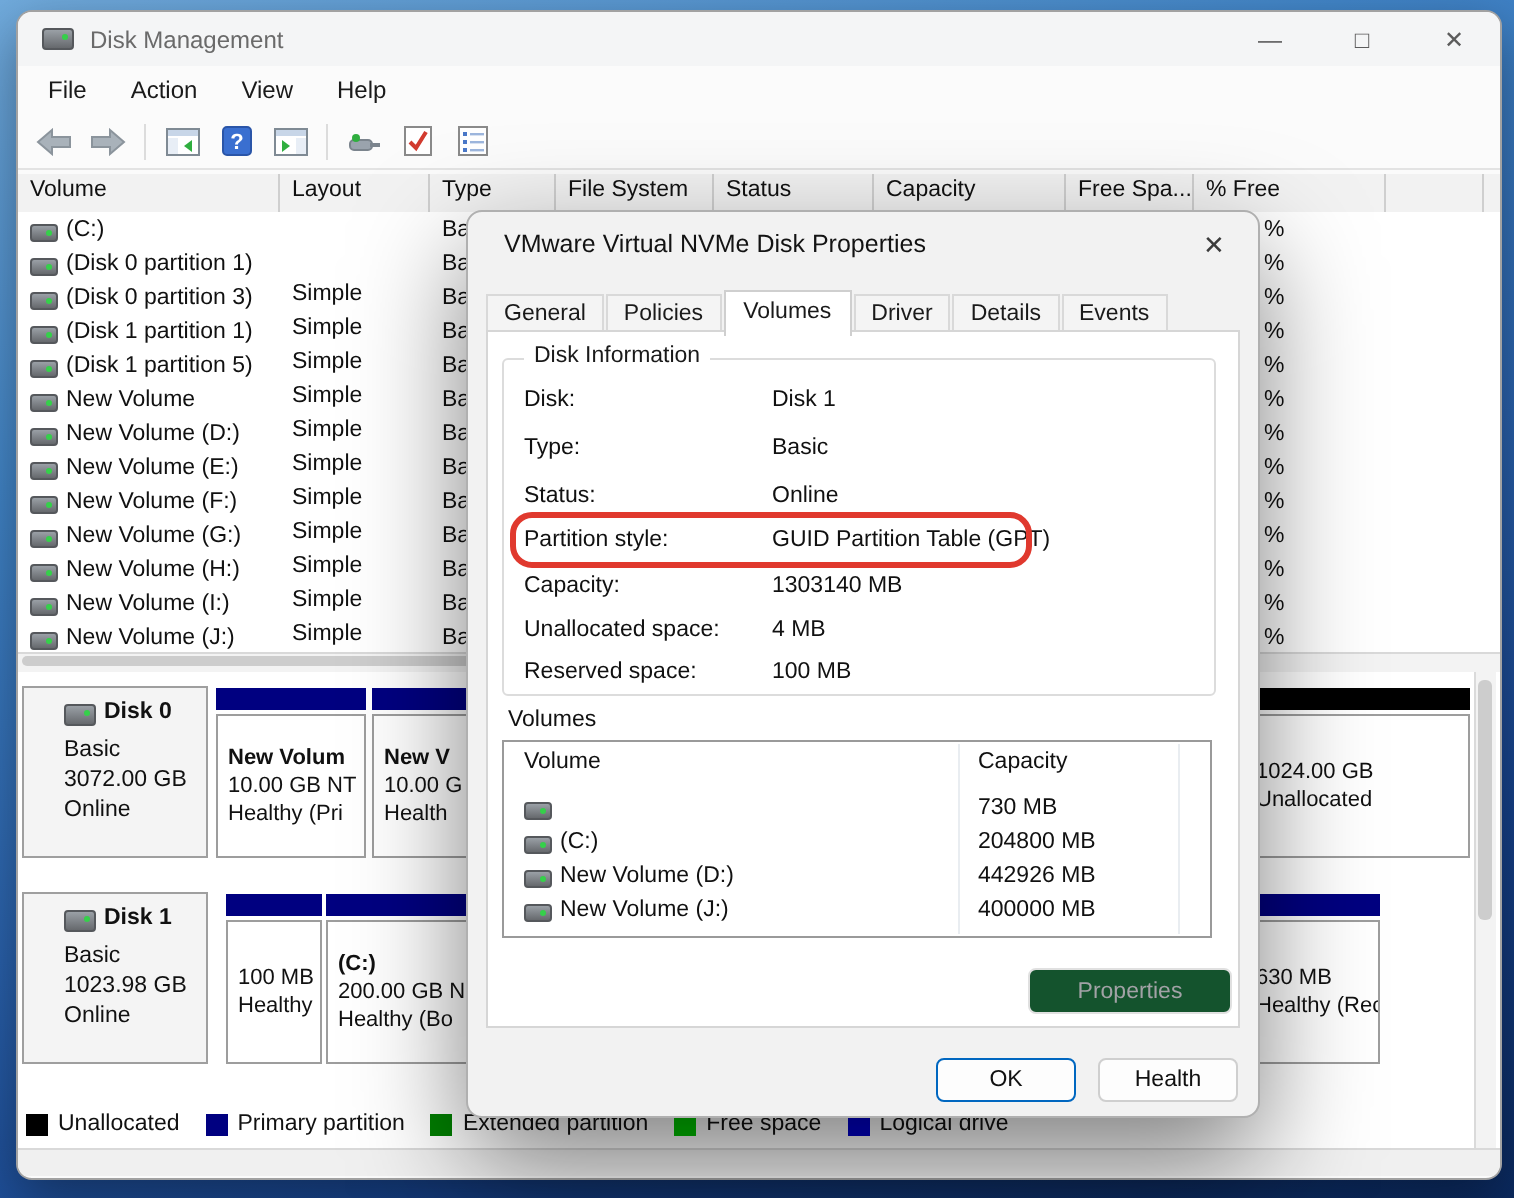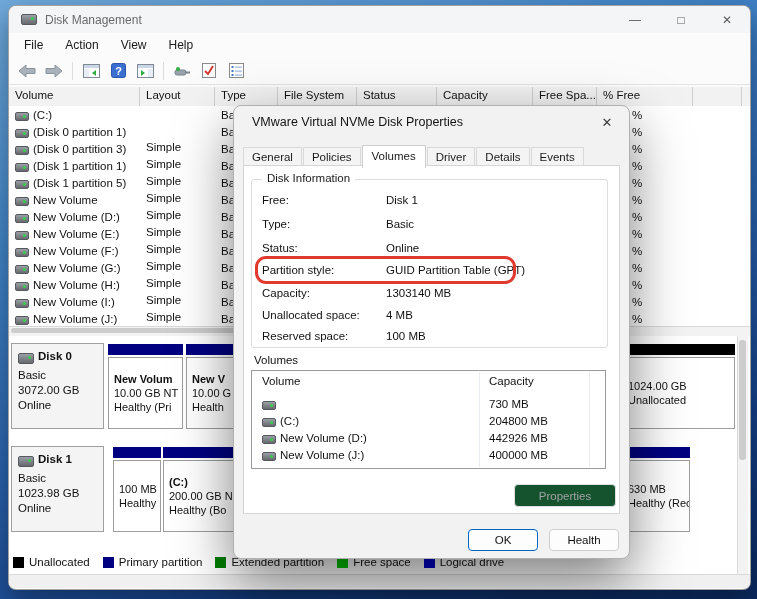--- a/index.html
+++ b/index.html
@@ -35,21 +35,21 @@
   .vrow .lay{position:absolute;left:137px;top:1px;font-size:11.5px;color:#111;margin-top:32px;}
   .vrow .typ{position:absolute;left:212px;top:1px;font-size:11.5px;color:#111;}
   .vrow .pct{position:absolute;left:623px;top:1px;font-size:11.5px;color:#111;}
   .hscroll{position:absolute;left:0;top:320px;width:741px;height:9px;background:#f3f3f3;border-top:1px solid #d9d9d9;border-bottom:1px solid #c9c9c9;}
   .hthumb{position:absolute;left:2px;top:1px;width:430px;height:5px;background:#cdcdcd;border-radius:3px;}
   
   .lower{position:absolute;left:0;top:330px;width:741px;height:238px;background:#fff;}
   .vscroll{position:absolute;right:2px;top:0;width:10px;height:238px;background:#f3f3f3;border-left:1px solid #dadada;}
   .vthumb{position:absolute;left:1px;top:4px;width:7px;height:120px;background:#cdcdcd;border-radius:3px;}
   .disk-row{position:absolute;left:2px;width:728px;height:88px;}
-  .dlabel{position:absolute;left:0;top:0;width:93px;height:86px;background:#f4f4f4;border:1px solid #9f9f9f;box-sizing:border-box;padding:6px 0 0 6px;}
+  .dlabel{position:absolute;left:0;top:0;width:93px;height:86px;background:#f4f4f4;border:1px solid #9f9f9f;box-sizing:border-box;padding:6px 0 0 20px;}
   .dlabel .dname{font-size:11.5px;font-weight:bold;color:#111;margin-left:4px;vertical-align:top;}
   .dlabel .dline{font-size:11.5px;color:#111;line-height:15px;}
   .pblock{position:absolute;top:1px;height:85px;}
   .pbar{height:11px;}
   .pbody{position:absolute;left:0;top:13px;right:0;bottom:0;background:#fff;border:1px solid #9d9d9d;
     display:flex;flex-direction:column;justify-content:center;box-sizing:border-box;padding-left:5px;overflow:hidden;}
   .pbody div{font-size:11px;line-height:14px;color:#111;white-space:nowrap;overflow:hidden;}
   .pbody .pnm{font-weight:bold;}
   
   .legend{position:absolute;left:4px;top:547px;height:18px;display:flex;align-items:center;gap:13px;}
@@ -400,21 +400,21 @@
             <div class="cap">442926 MB</div>
           </div>
           <div class="lb-row" style="top: 77px;">
             <div class="drive-ico sm"></div>
             <div class="nm">New Volume (J:)</div>
             <div class="cap">400000 MB</div>
           </div>
         </div>
       <div class="btn btn-props">Properties</div>
     <div class="inforow" style="top: 28px;">
-          <div class="lab">Free:</div>
+          <div class="lab">Disk:</div>
           <div class="val">Disk 1</div>
         </div>
         <div class="inforow" style="top: 52px;">
           <div class="lab">Type:</div>
           <div class="val">Basic</div>
         </div>
         <div class="inforow" style="top: 76px;">
           <div class="lab">Status:</div>
           <div class="val">Online</div>
         </div>

